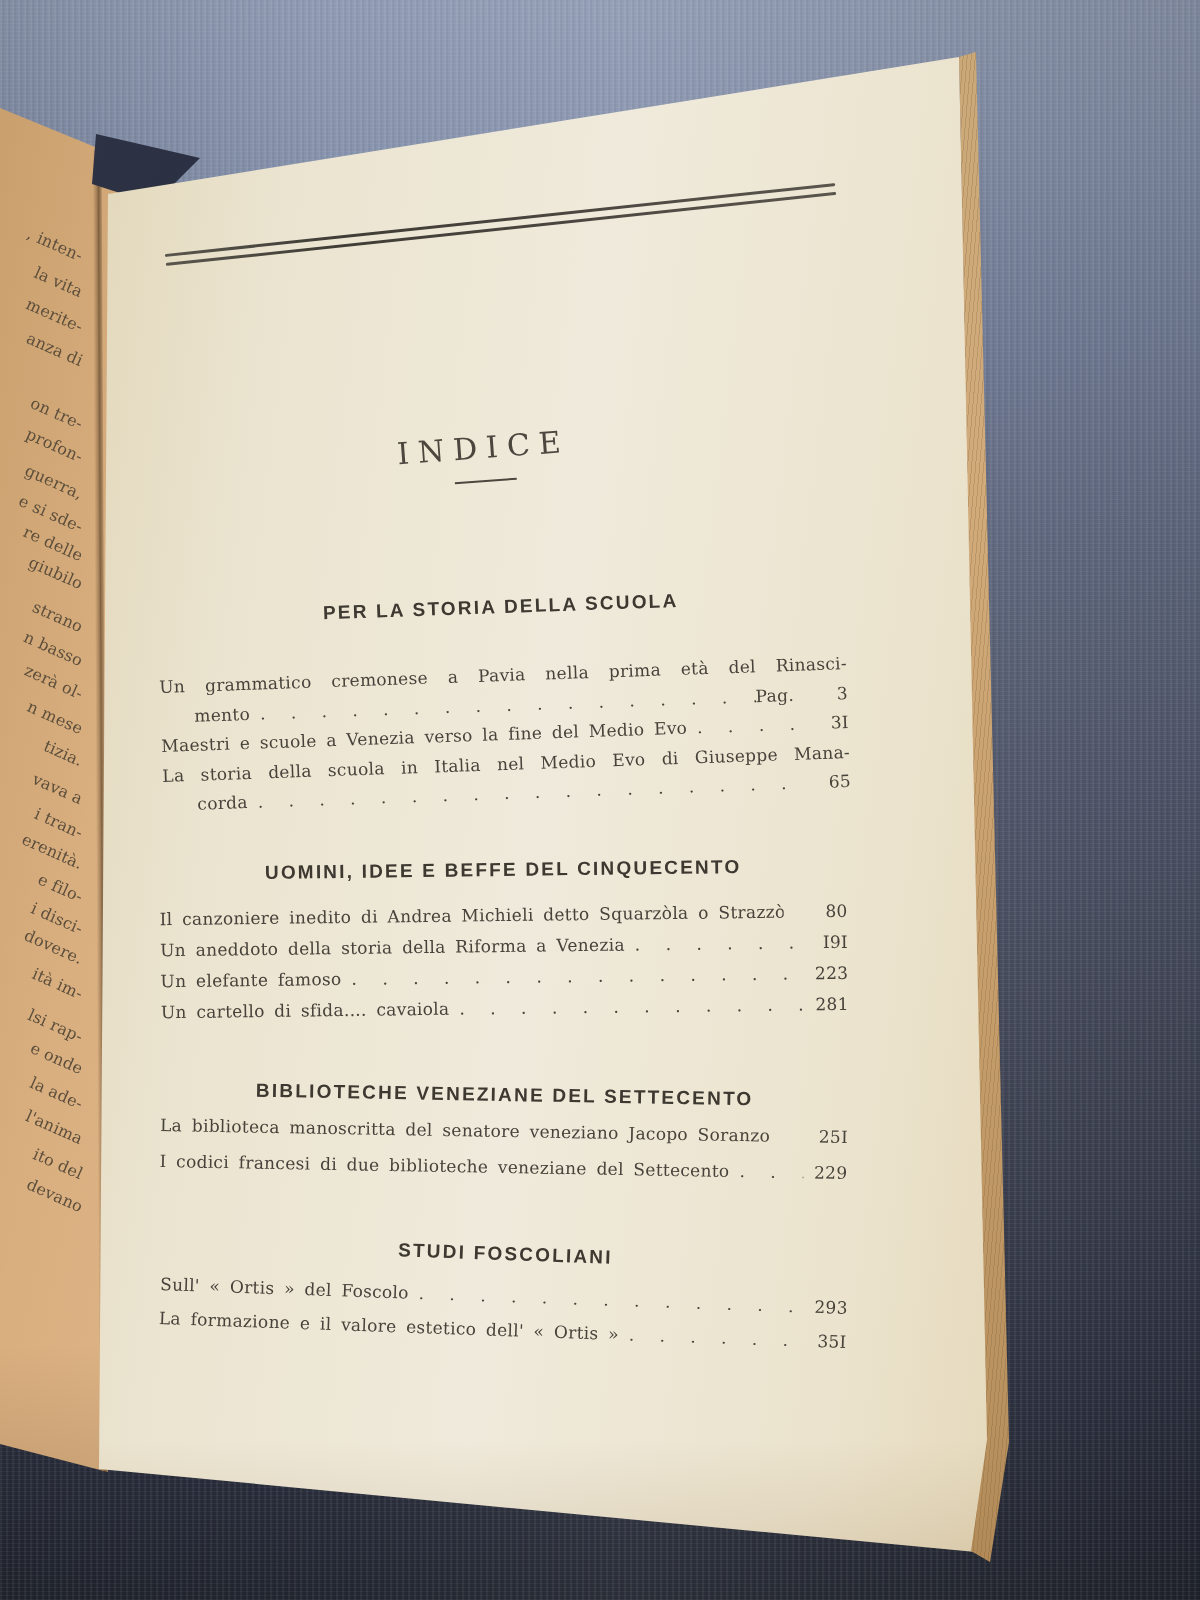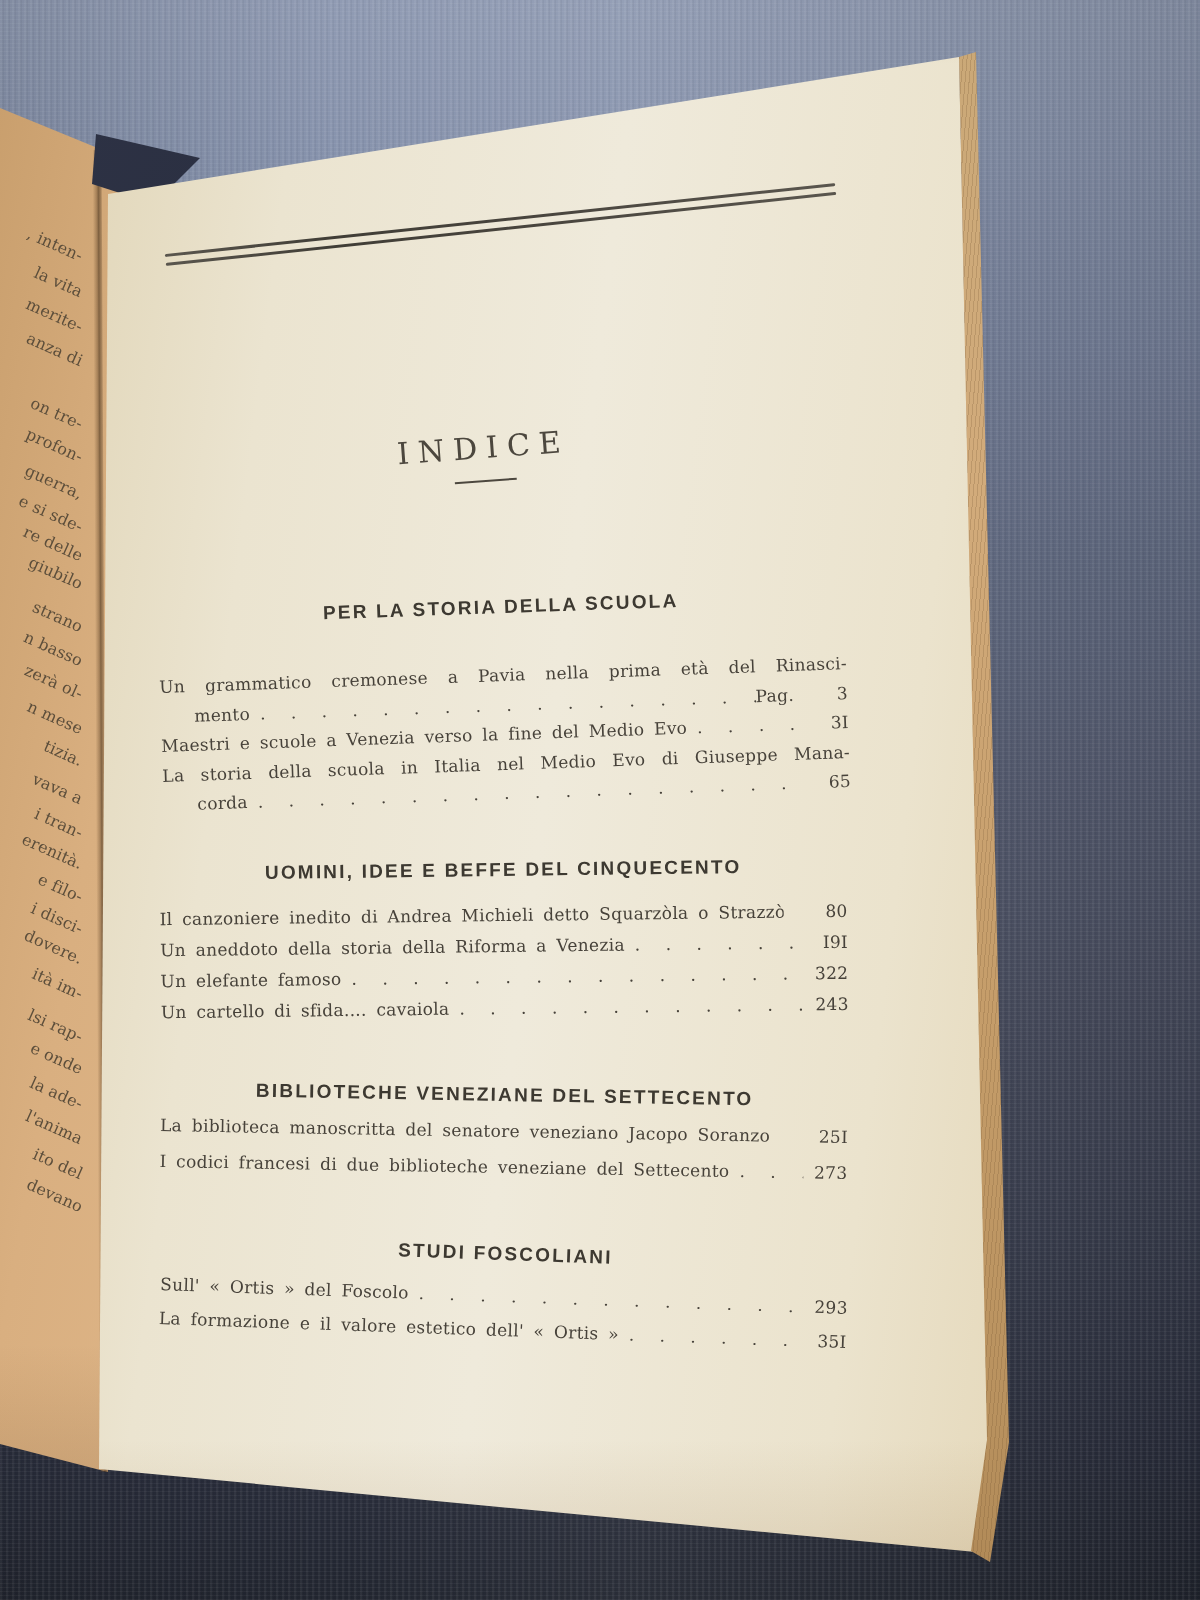--- a/index.html
+++ b/index.html
@@ -156,41 +156,41 @@
               <span class="num">80</span>
             </div>
             <div class="row flex">
               <span class="txt">Un aneddoto della storia della Riforma a Venezia</span>
               <span class="dots">. . . . . . . .</span>
               <span class="num">I9I</span>
             </div>
             <div class="row flex">
               <span class="txt">Un elefante famoso</span>
               <span class="dots">. . . . . . . . . . . . . . . . . . . . . . . . . . . . . . . . . .</span>
-              <span class="num">322</span>
+              <span class="num">223</span>
             </div>
             <div class="row flex">
               <span class="txt">Un cartello di sfida.... cavaiola</span>
               <span class="dots">. . . . . . . . . . . . . . . . . . . . . . . . . . . . . . . . . .</span>
-              <span class="num">243</span>
+              <span class="num">281</span>
             </div>
           </div>
         </div>
         <div class="section" style="top: 1084px; transform: rotate(1deg);">
           <div class="sec-heading">BIBLIOTECHE VENEZIANE DEL SETTECENTO</div>
           <div style="margin-top: 7px; line-height: 36px;">
             <div class="row flex">
               <span class="txt">La biblioteca manoscritta del senatore veneziano Jacopo Soranzo</span>
               <span class="dots"></span>
               <span class="num">25I</span>
             </div>
             <div class="row flex">
               <span class="txt">I codici francesi di due biblioteche veneziane del Settecento</span>
               <span class="dots">. . .</span>
-              <span class="num">273</span>
+              <span class="num">229</span>
             </div>
           </div>
         </div>
         <div class="section" style="top: 1243px; transform: rotate(2deg);">
           <div class="sec-heading">STUDI FOSCOLIANI</div>
           <div style="margin-top: 14px; line-height: 34px;">
             <div class="row flex">
               <span class="txt">Sull' « Ortis » del Foscolo</span>
               <span class="dots">. . . . . . . . . . . . . . . . . . . . . . . . . .</span>
               <span class="num">293</span>

